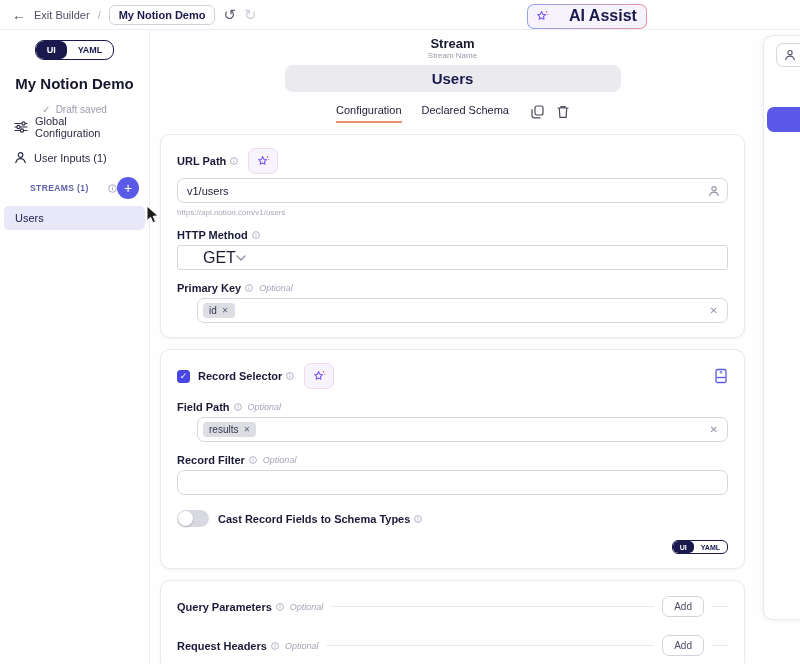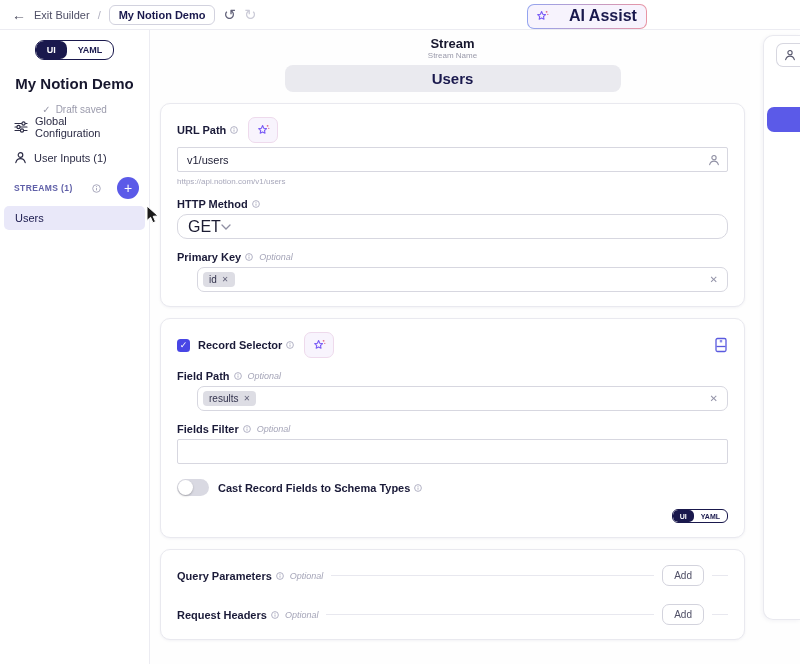--- a/index.html
+++ b/index.html
@@ -46,21 +46,21 @@
   .seg { font-size: 9px; font-weight: bold; padding: 4px 11px; color: #1a194d; cursor: pointer; }
   .seg.active { background: #1a194d; color: #fff; border-radius: 7px; }
   .sb-title { text-align: center; font-size: 15px; font-weight: bold; color: #17172e; margin-top: 15px; }
   .draft { display: flex; justify-content: center; align-items: center; gap: 5px;
            margin-top: 12px; font-size: 10px; color: #9b9bac; }
   .sb-nav { padding: 0 14px; }
   .sb-nav-item { display: flex; align-items: center; gap: 7px; font-size: 11px;
                  color: #2c2c45; margin-bottom: 12px; cursor: pointer; }
   .streams-row { display: flex; align-items: center; margin-top: 13px; padding: 0 10px 0 14px; }
   .streams-label { font-size: 8.5px; font-weight: bold; letter-spacing: .4px; color: #6060a8;
-                   display: flex; align-items: center; gap: 19px; }
+                   display: flex; align-items: center; gap: 19px; margin-left: 16px; }
   .plus-btn { margin-left: auto; width: 22px; height: 22px; border-radius: 50%;
               background: #5b5ae8; color: #fff; font-size: 14px; line-height: 1;
               display: flex; align-items: center; justify-content: center; cursor: pointer; }
   .stream-item { margin: 7px 4px 0; background: #e9e8f9; border-radius: 5px;
                  padding: 6px 11px; font-size: 11px; color: #1a194d; cursor: pointer; }
   
   .main { flex: 1; padding: 6px 55px 0 10px; background: #fefefe; position: relative; }
   .stream-title { text-align: center; font-size: 13px; font-weight: bold; color: #17172e; }
   .stream-sub { text-align: center; font-size: 8px; color: #9a9aaa; }
   .stream-name-input {
@@ -80,27 +80,27 @@
   }
   .fgroup { margin-top: 12px; }
   .fgroup:first-child { margin-top: 0; }
   .flabel { display: flex; align-items: center; gap: 4px; font-size: 11px; font-weight: bold; color: #1a1a38; }
   .optional { font-size: 9px; font-style: italic; font-weight: normal; color: #a5a5b8; margin-left: 2px; }
   .sparkle-btn { width: 30px; height: 26px; margin-left: 6px; border: 1px solid #eedaec;
                  border-radius: 7px; background: #f8f4fd; display: flex; align-items: center;
                  justify-content: center; cursor: pointer; }
   .in-wrap { position: relative; margin-top: 4px; }
   .tinput {
-    width: 100%; height: 25px; border: 1px solid #d7d7e0; border-radius: 2px;
+    width: 100%; height: 25px; border: 1px solid #d7d7e0; border-radius: 7px;
     font-family: inherit; font-size: 11px; color: #1c1c33; padding: 0 26px 0 9px; background: #fff;
   }
   .suffix { position: absolute; right: 8px; top: 50%; transform: translateY(-50%);
             display: flex; align-items: center; cursor: pointer; }
   .helper { font-size: 8px; color: #a8a8bb; margin-top: 5px; }
-  .selbox { height: 25px; border: 1px solid #d7d7e0; border-radius: 10px; padding: 0 10px;
+  .selbox { height: 25px; border: 1px solid #d7d7e0; border-radius: 3px; padding: 0 25px;
             display: flex; align-items: center; margin-top: 4px; cursor: pointer; background: #fff; }
   .tagbox { height: 25px; border: 1px solid #d7d7e0; border-radius: 7px; padding: 0 26px 0 5px;
             display: flex; align-items: center; margin-top: 4px; position: relative; background: #fff; margin-left: 20px; }
   .chip { background: #dddde4; border-radius: 4px; padding: 2px 6px; font-size: 10px;
           color: #33334d; display: flex; align-items: center; gap: 5px; }
   .chip-x { font-size: 8px; color: #63637a; cursor: pointer; }
   .clear-x { position: absolute; right: 9px; font-size: 10px; color: #9393a8; cursor: pointer; }
   .check-row { display: flex; align-items: center; }
   .checkbox { width: 13px; height: 13px; background: #4846e5; border-radius: 3.5px; color: #fff;
               font-size: 9px; display: flex; align-items: center; justify-content: center;
@@ -207,20 +207,38 @@
       </span>
       <span class="plus-btn">+</span>
     </div>
     <div class="stream-item">Users</div>
   </aside>
 
   <main class="main">
     <div class="stream-title">Stream</div>
     <div class="stream-sub">Stream Name</div>
     <input class="stream-name-input" value="Users" style="">
+    <div class="tabs-row">
+      <span class="tab active">Configuration</span>
+      <span class="tab">Declared Schema</span>
+      <span class="tab-icons">
+        <span>
+          <svg class="ico" width="13" height="14" viewBox="0 0 13 14">
+            <rect x="4" y="1" width="8" height="9" rx="2" fill="none" stroke="#4a4a58" stroke-width="1.2"></rect>
+            <path d="M9 12.8H3.2A2.2 2.2 0 0 1 1 10.6V4.5" fill="none" stroke="#4a4a58" stroke-width="1.2" stroke-linecap="round"></path>
+          </svg>
+        </span>
+        <span>
+          <svg class="ico" width="12" height="14" viewBox="0 0 12 14">
+            <path d="M1 3h10M4 3V1.6h4V3" fill="none" stroke="#4a4a58" stroke-width="1.2" stroke-linecap="round"></path>
+            <path d="M2.3 3l.6 9.4h6.2L9.7 3" fill="none" stroke="#4a4a58" stroke-width="1.2" stroke-linejoin="round"></path>
+          </svg>
+        </span>
+      </span>
+    </div>
 
     <section class="card">
       <div class="fgroup">
         <div class="flabel">
           <span>URL Path</span>
           <span>
             <svg class="ico" width="8" height="8" viewBox="0 0 9 9">
                 <circle cx="4.5" cy="4.5" r="3.8" fill="none" stroke="#a9a9bd" stroke-width="1"></circle>
                 <line x1="4.5" y1="4" x2="4.5" y2="6.4" stroke="#a9a9bd" stroke-width="1"></line>
                 <circle cx="4.5" cy="2.6" r="0.6" fill="#a9a9bd"></circle>
@@ -334,21 +352,21 @@
           <span class="chip">
             <span>results</span>
             <span class="chip-x">✕</span>
           </span>
           <span class="clear-x">✕</span>
         </div>
       </div>
 
       <div class="fgroup">
         <div class="flabel">
-          <span>Fields Filter</span>
+          <span>Record Filter</span>
           <span>
             <svg class="ico" width="8" height="8" viewBox="0 0 9 9">
                 <circle cx="4.5" cy="4.5" r="3.8" fill="none" stroke="#a9a9bd" stroke-width="1"></circle>
                 <line x1="4.5" y1="4" x2="4.5" y2="6.4" stroke="#a9a9bd" stroke-width="1"></line>
                 <circle cx="4.5" cy="2.6" r="0.6" fill="#a9a9bd"></circle>
               </svg>
           </span>
           <span class="optional">Optional</span>
         </div>
         <div class="in-wrap">

